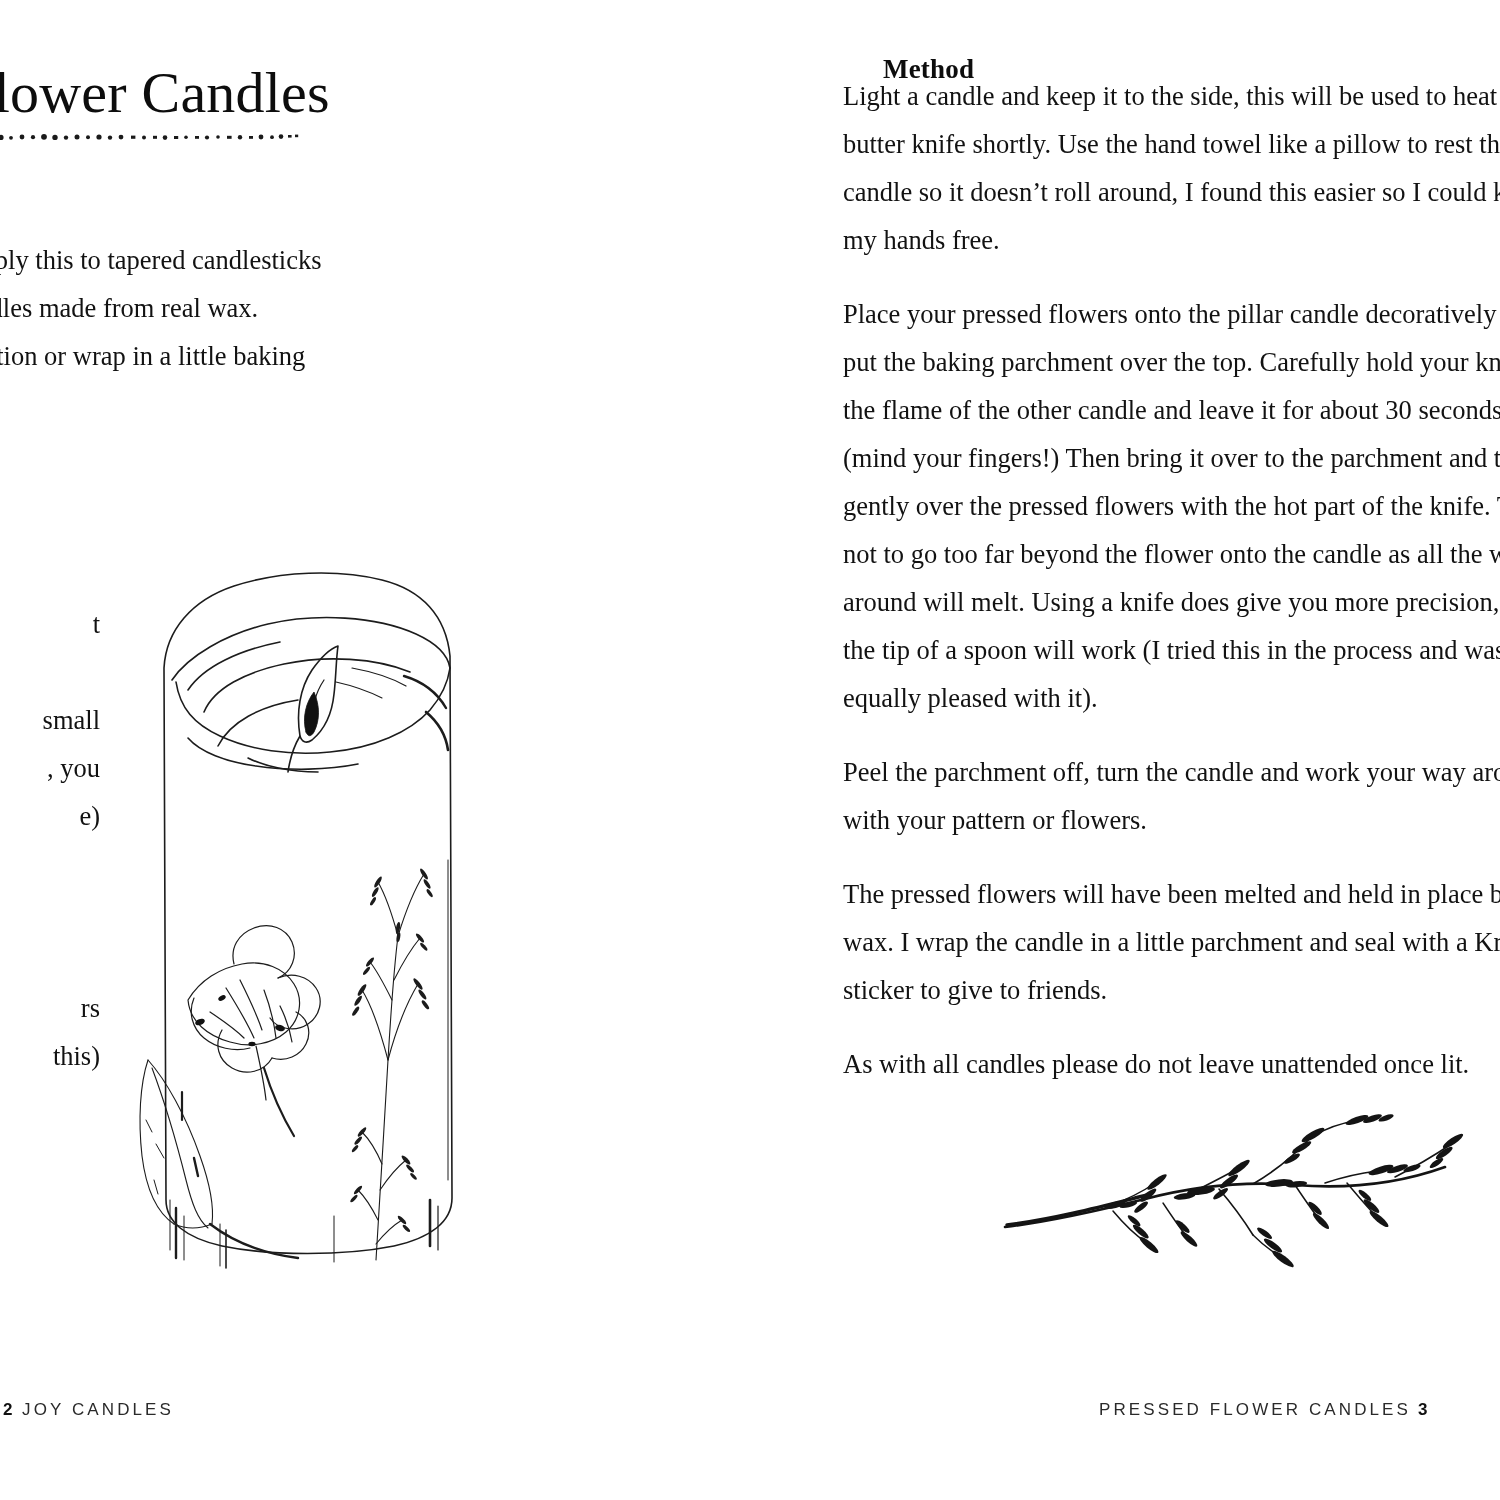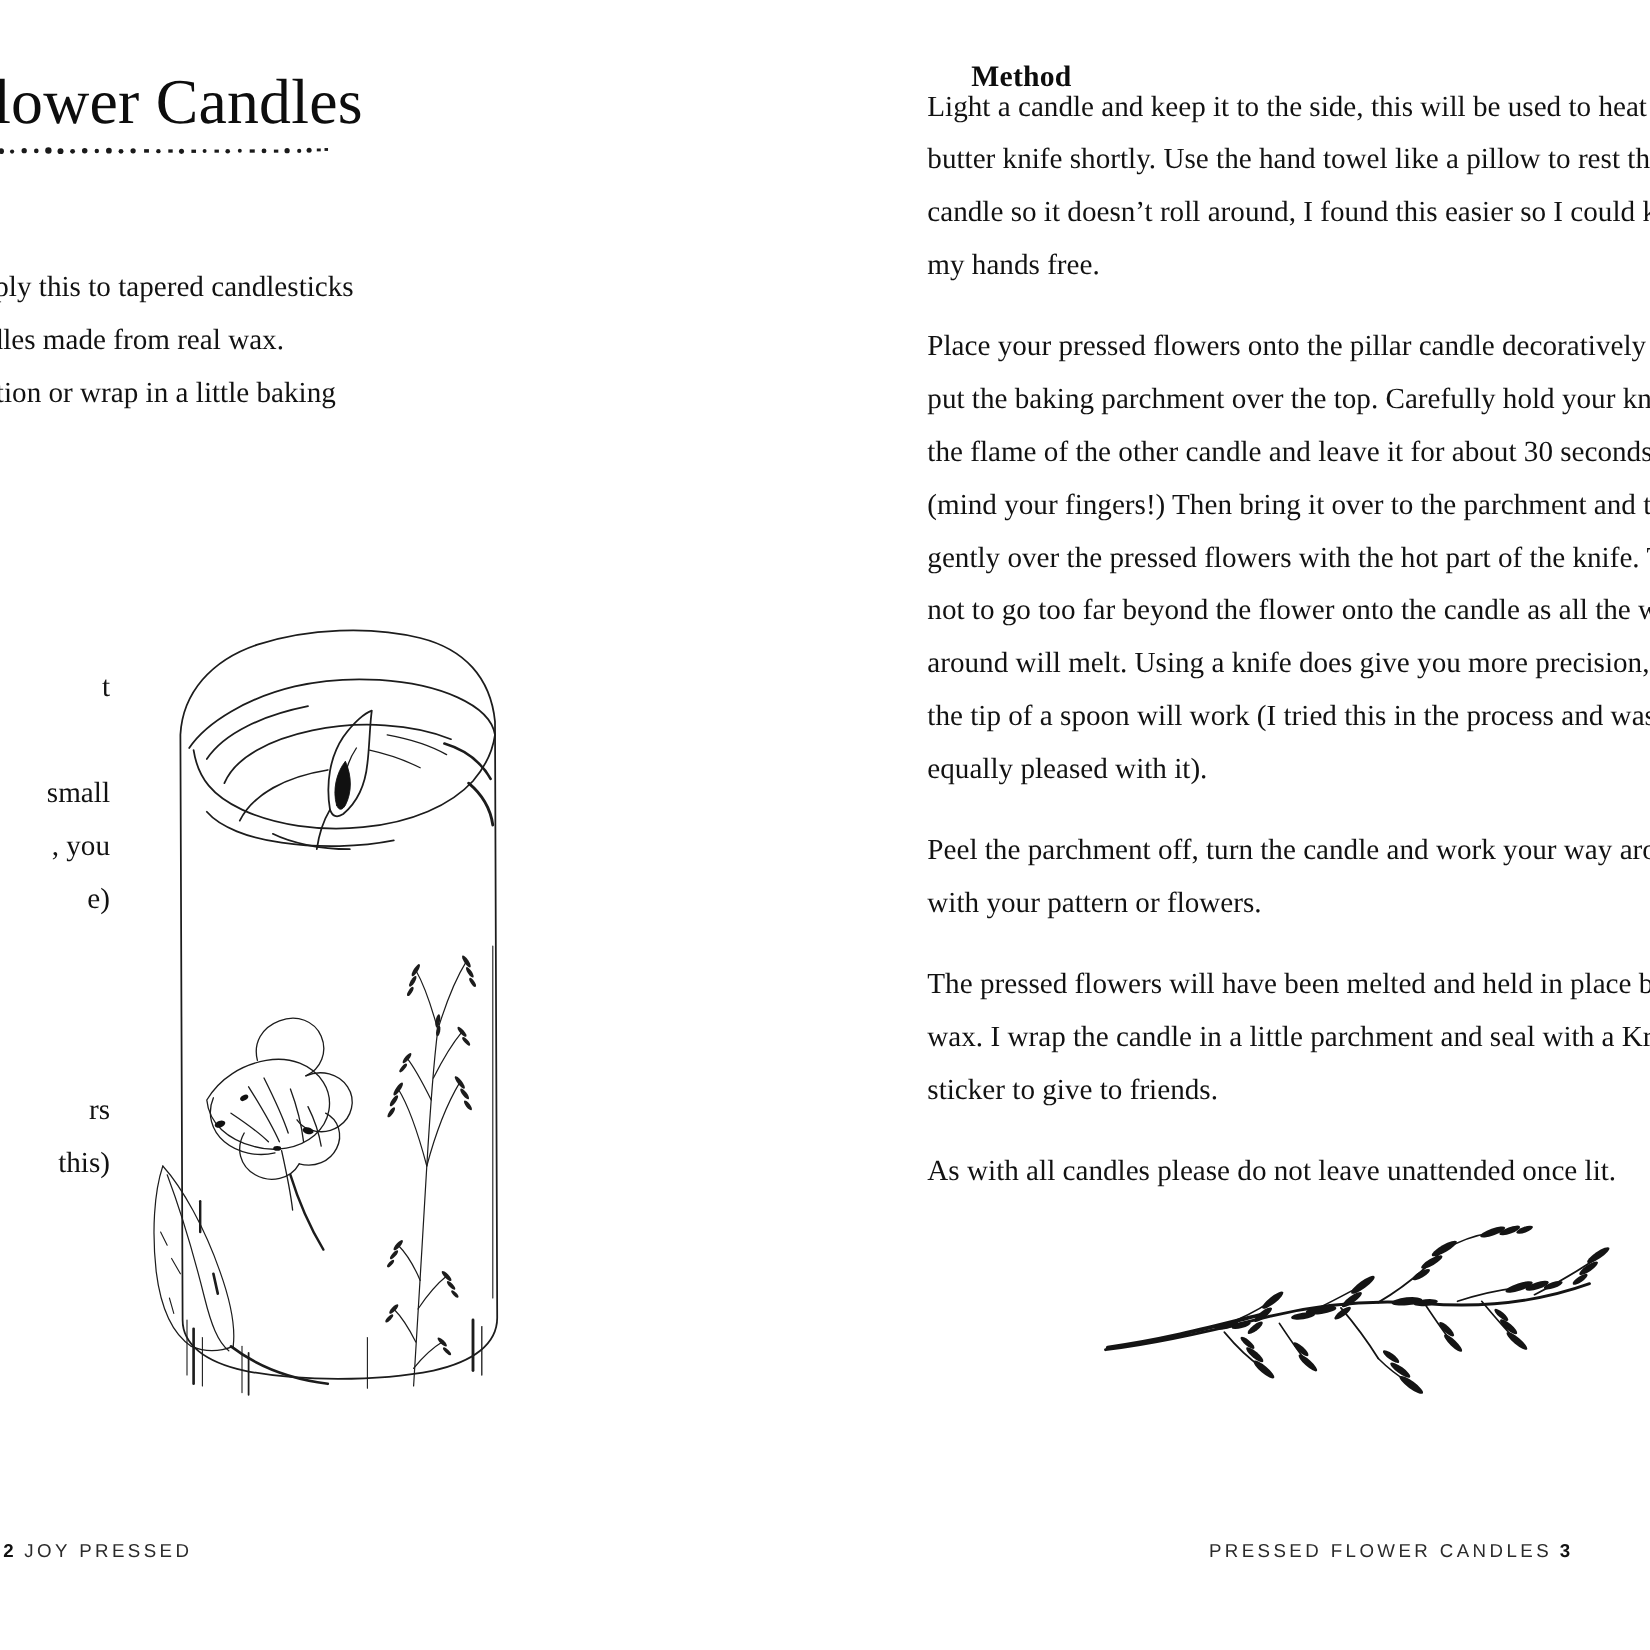--- a/index.html
+++ b/index.html
@@ -323,21 +323,21 @@
             <g transform="translate(268,368) rotate(-80)">
               <ellipse cx="0" cy="0" rx="6" ry="2"></ellipse>
                 <ellipse cx="-9" cy="2" rx="5" ry="1.8"></ellipse>
             </g>
           </g>
         </g>
       </svg>
     </div>
 
     <div class="footer footer-left">
-      <span class="folio">2</span><span>JOY PRESSED</span>
+      <span class="folio">2</span><span>JOY CANDLES</span>
     </div>
   </div>
 
   <div class="page page-right">
 
     <h2 class="method-heading">Method</h2>
 
     <div class="method-body">
       <p>Light a candle and keep it to the side, this will be used to heat the butter knife shortly. Use the hand towel like a pillow to rest the candle so it doesn’t roll around, I found this easier so I could keep my hands free.</p>
       <p>Place your pressed flowers onto the pillar candle decoratively and put the baking parchment over the top. Carefully hold your knife in the flame of the other candle and leave it for about 30 seconds (mind your fingers!) Then bring it over to the parchment and touch gently over the pressed flowers with the hot part of the knife. Try not to go too far beyond the flower onto the candle as all the wax around will melt. Using a knife does give you more precision, but the tip of a spoon will work (I tried this in the process and was equally pleased with it).</p>

